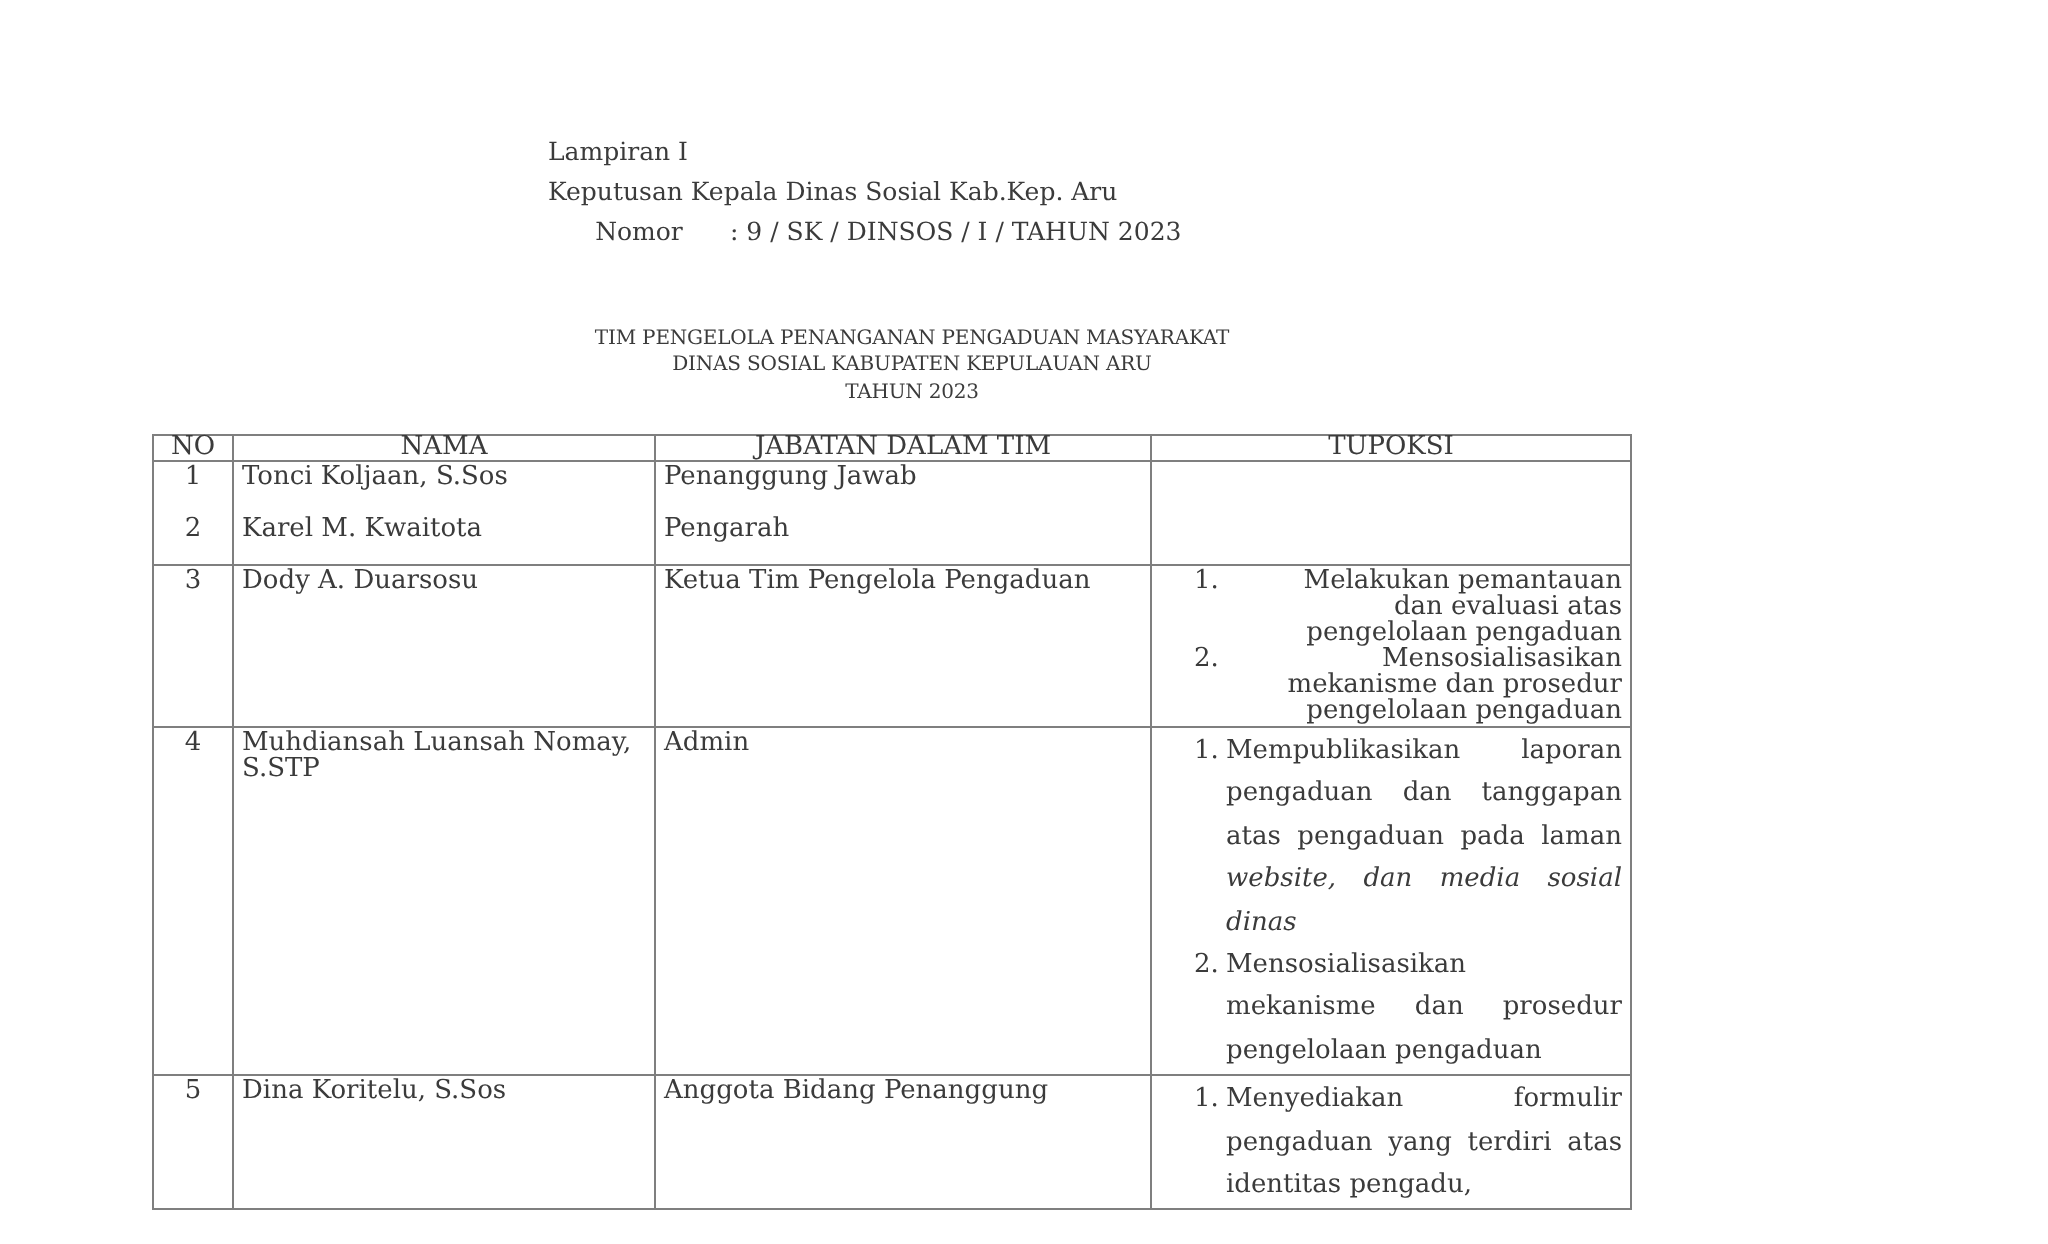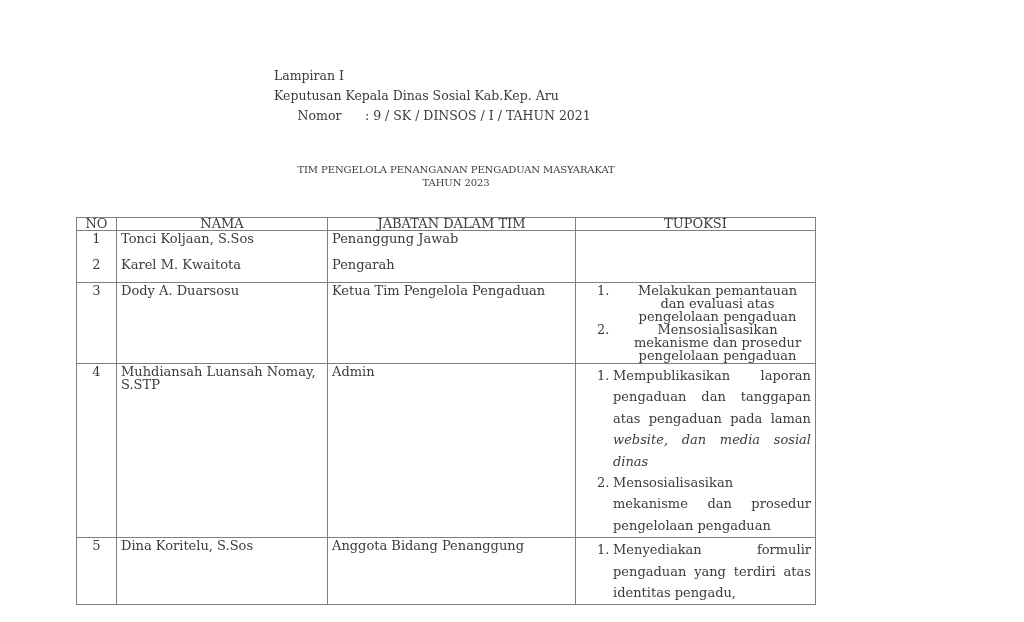--- a/index.html
+++ b/index.html
@@ -44,40 +44,41 @@
   }
   .ln{line-height:13px;}
   .cell-no{text-align:center;}
   .cell-nama{padding-left:6px;}
   .cell-jabatan{}
   .cell-tupoksi{padding-left:2px;padding-right:4px;}
   .tupoksi{padding-left:17px;}
   .tupoksi-item{display:flex;}
   .tupoksi-item .num{flex:none;width:16px;}
   .tupoksi.single{line-height:13px;}
-  .tupoksi.single .txt{text-align:center;flex:1;margin-left:11px;}
+  .tupoksi.single .txt{text-align:right;flex:1;margin-left:11px;}
   .tupoksi.wide{line-height:21.4px;}
   .tupoksi.wide .txt{text-align:justify;flex:1;}
   .it{font-style:italic;}
 </style>
 </head>
 <body>
 
 <div class="screen">
 
   <div class="doc-header">
     <div class="doc-line">Lampiran I</div>
     <div class="doc-line">Keputusan Kepala Dinas Sosial Kab.Kep. Aru</div>
     <div class="doc-line">
-      <span class="doc-label">Nomor</span><span>: 9 / SK / DINSOS / I / TAHUN 2021</span>
+      <span class="doc-label">Nomor</span><span>: 9 / SK / DINSOS / I / TAHUN 2023</span>
     </div>
   </div>
 
   <div class="doc-title">
     <div>TIM PENGELOLA PENANGANAN PENGADUAN MASYARAKAT</div>
+    <div>DINAS SOSIAL KABUPATEN KEPULAUAN ARU</div>
     <div>TAHUN 2023</div>
   </div>
 
   <table class="doc-table">
     <colgroup>
       <col style="width:40px">
       <col style="width:211px">
       <col style="width:248px">
       <col style="width:240px">
     </colgroup>

